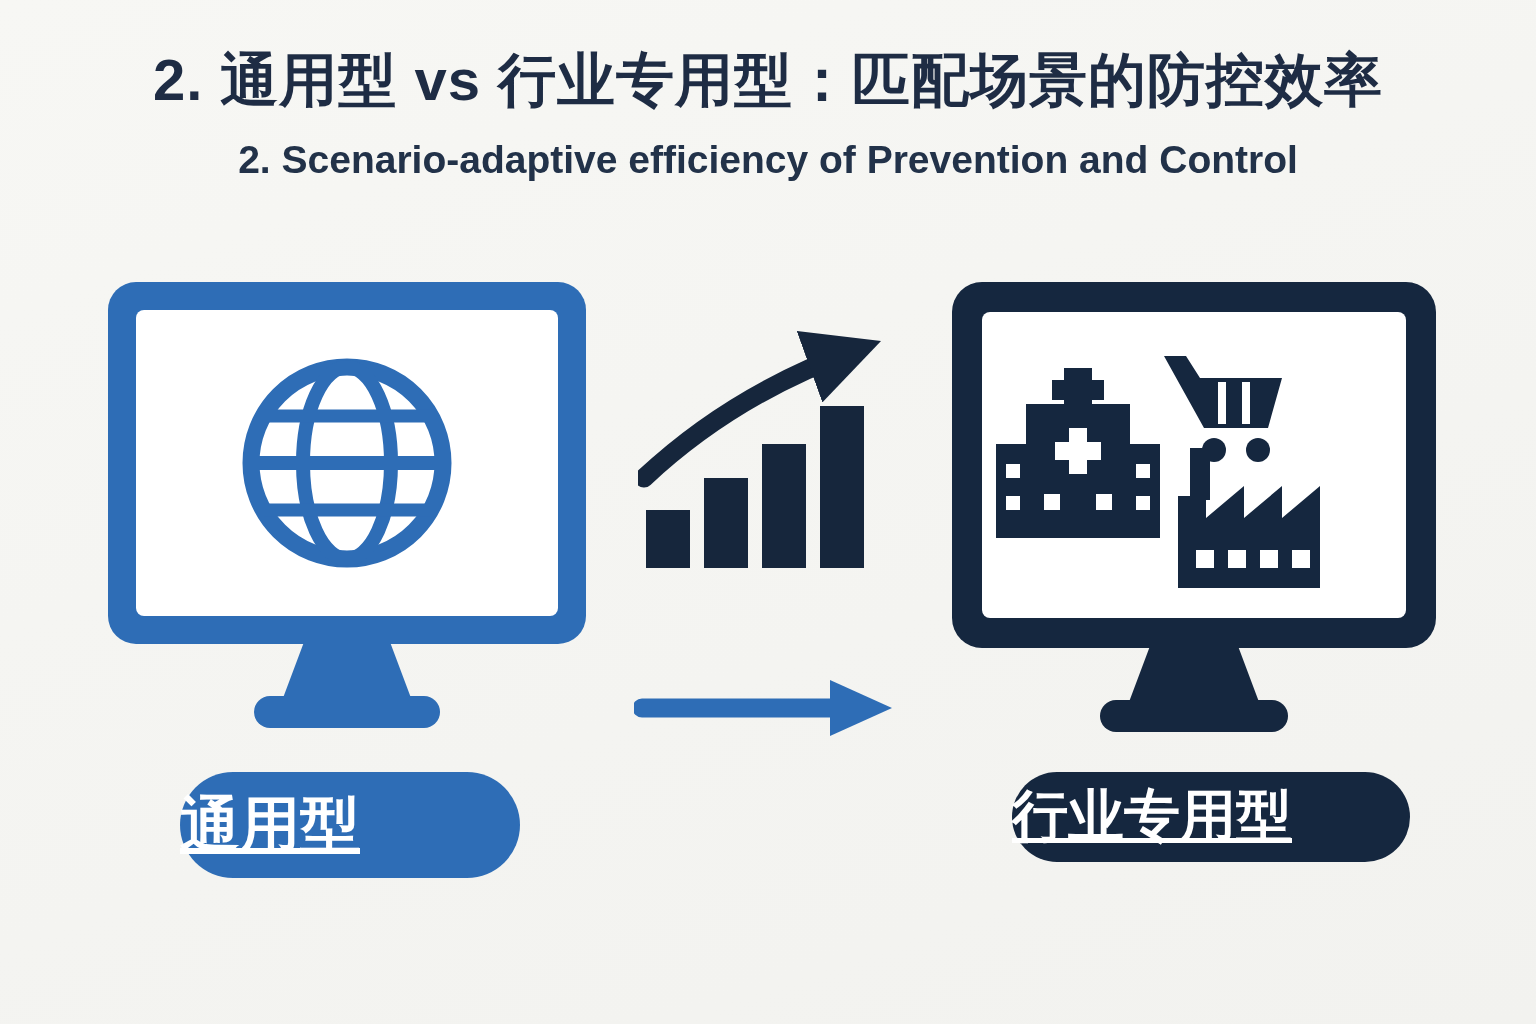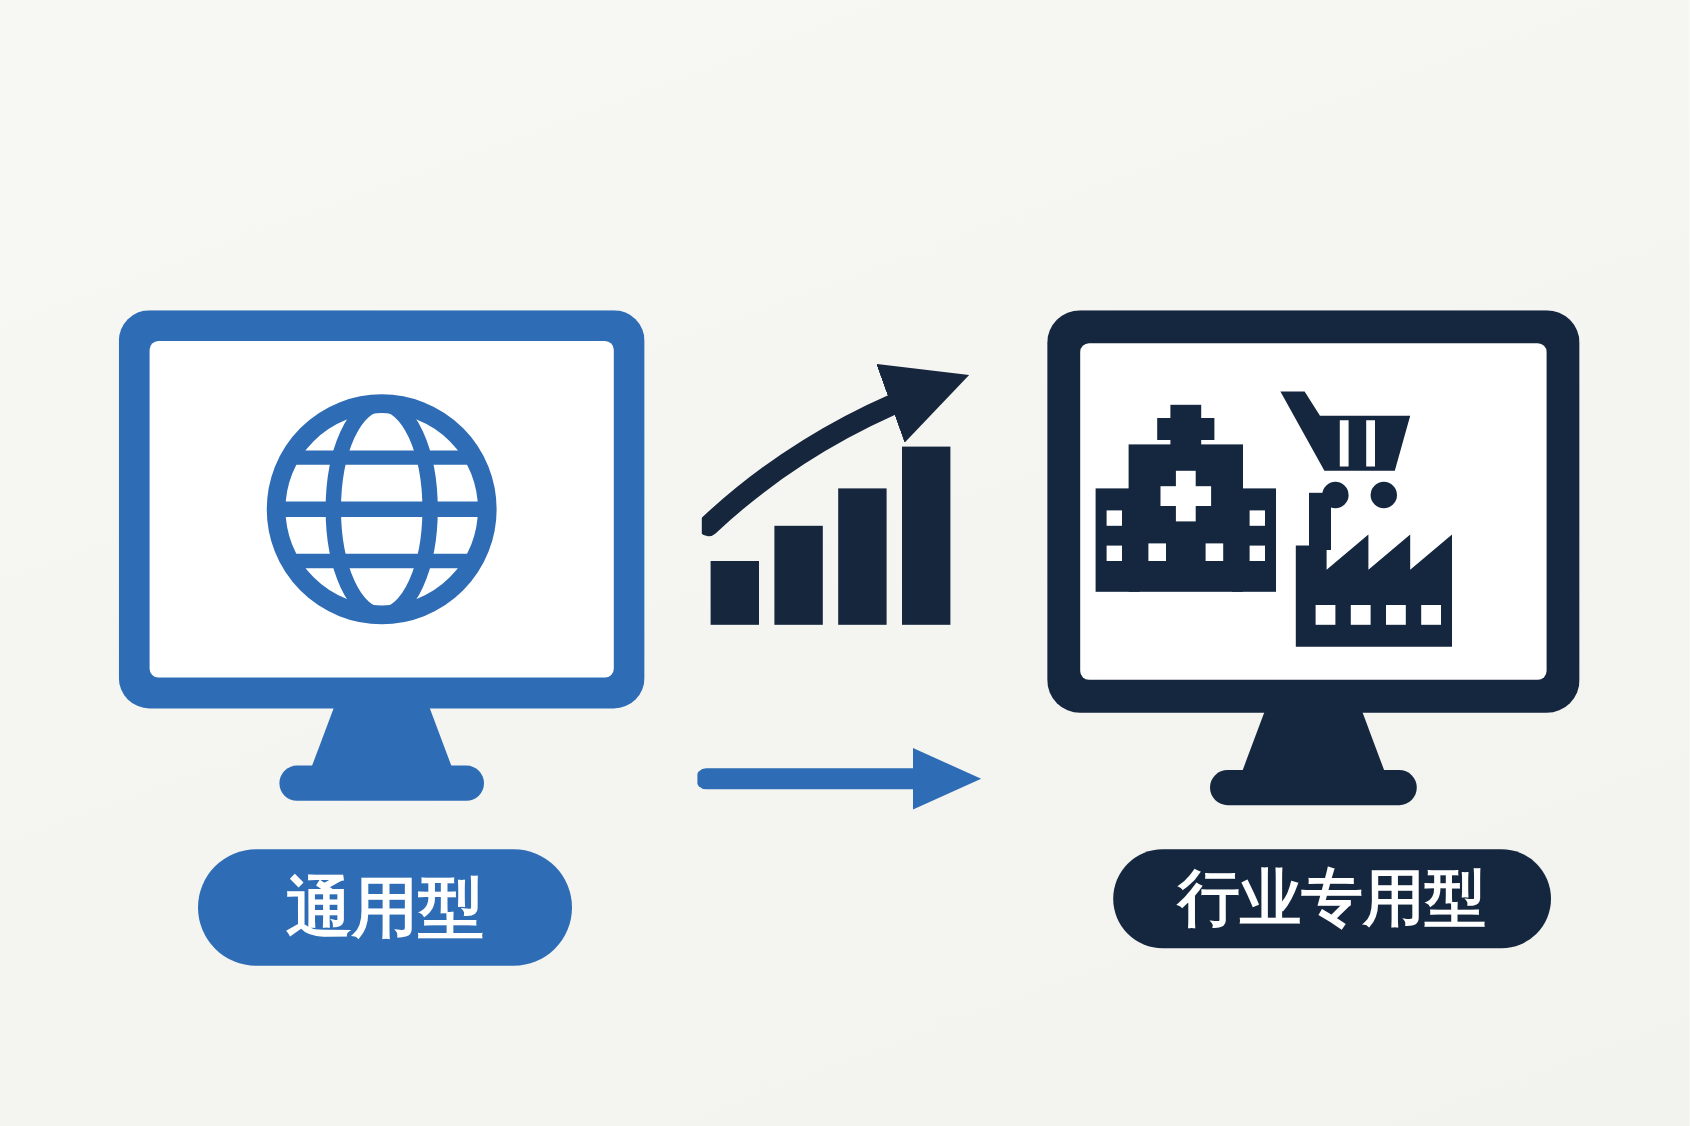--- a/index.html
+++ b/index.html
@@ -10,35 +10,37 @@
   }
   .header{position:absolute;top:42px;left:0;width:1536px;text-align:center;}
   .title{
     font-size:58px;font-weight:bold;color:#1e2c44;letter-spacing:1px;margin:0;
   }
   .subtitle{
     font-size:39px;font-weight:600;color:#223249;margin-top:18px;
   }
   .panel{position:absolute;}
   .pill{
-    position:absolute;display:flex;align-items:center;justify-content:center;
-    border-radius:58px;color:#ffffff;font-weight:bold;
+    position:absolute;display:flex;align-items:center;
+    border-radius:58px;color:#ffffff;font-weight:bold;text-decoration:underline;
   }
   .pill-left{
     left:180px;top:772px;width:340px;height:106px;background:#2e6db6;font-size:60px;
   }
   .pill-right{
     left:1012px;top:772px;width:398px;height:90px;background:#15273f;font-size:56px;
   }
   svg{display:block;}
 </style>
 </head>
 <body>
 
 <div class="header">
+  <div class="title">2. 通用型 vs 行业专用型：匹配场景的防控效率</div>
+  <div class="subtitle">2. Scenario-adaptive efficiency of Prevention and Control</div>
 </div>
 
 <div class="panel" style="left:108px;top:282px;">
   <svg width="478" height="448" viewBox="0 0 478 448">
 
     <rect x="0" y="0" width="478" height="362" rx="28" fill="#2e6db6"></rect>
     <rect x="28" y="28" width="422" height="306" rx="8" fill="#ffffff"></rect>
 
     <path d="M196 360 L282 360 L306 424 L172 424 Z" fill="#2e6db6"></path>
     <rect x="146" y="414" width="186" height="32" rx="16" fill="#2e6db6"></rect>

